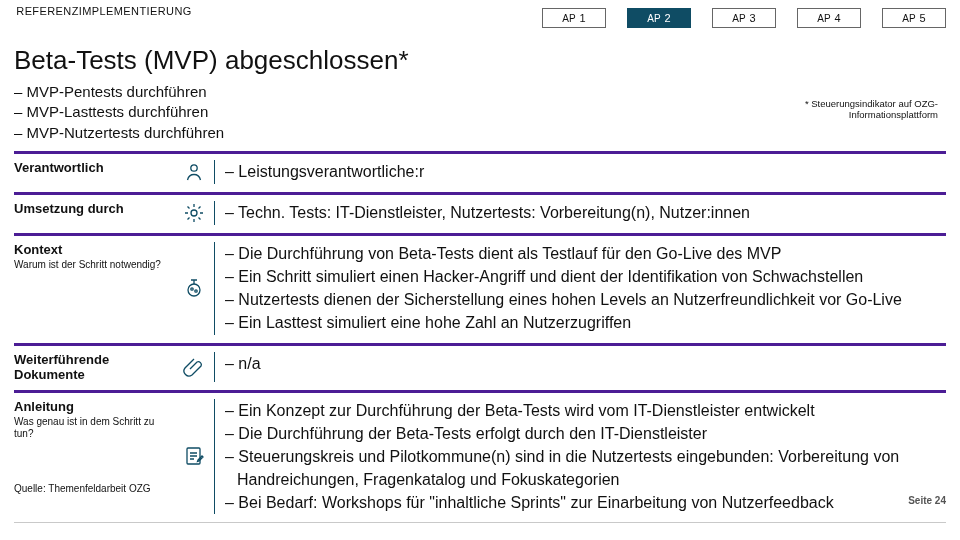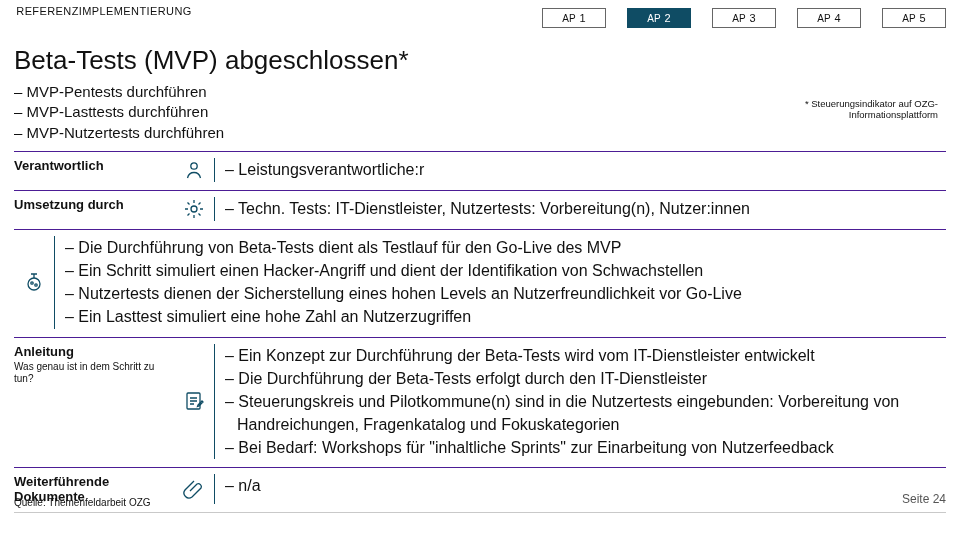--- a/index.html
+++ b/index.html
@@ -10,33 +10,33 @@
   .tabs { display:flex; gap:21px; margin-top:2px; }
   .tab { border:1px solid #666; width:64px; height:20px; display:flex; align-items:center; justify-content:center; font-size:11px; }
   .tab .ap { font-size:10px; margin-right:4px; }
   .tab.active { background:#0f4c64; color:#fff; border-color:#0f4c64; }
   .title { font-size:26px; font-weight:400; margin-top:17px; }
   .bullets { margin-top:6px; }
   .bullets .b { font-size:15px; line-height:1.35; }
   .bullets .b::before { content:"–  "; }
   .note { position:absolute; right:22px; top:98px; font-size:9.5px; line-height:1.2; width:190px;text-align:right; }
   .rows { margin-top:8px; }
-  .row { display:flex; border-top:1px solid #4c1d95; padding:6px 0 8px 0; }
+  .row { display:flex; border-top:3px solid #4c1d95; padding:6px 0 8px 0; }
   .row:last-child { border-bottom:1px solid #c9c9c9; }
   .lcol { width:160px; flex:0 0 160px; display:flex; flex-direction:column; justify-content:flex-start; }
   .lcol .lbl { font-size:13px; font-weight:700; }
   .lcol .sub { font-size:10px; line-height:1.2; margin-top:2px; color:#111; }
   .iconcell { width:40px; flex:0 0 40px; display:flex; align-items:center; justify-content:center; }
   .iconcell svg { stroke:#0f4c64; fill:none; stroke-width:1.3; }
   .vbar { width:1px; background:#0f4c64; flex:0 0 1px; align-self:stretch; margin-right:10px; }
   .rcol { flex:1; }
   .rcol .line { font-size:16px; line-height:1.45; padding-left:12px; text-indent:-12px; }
   .rcol .line::before { content:"–  "; }
-  .footer-src { position:absolute; left:14px; bottom:8px; font-size:10px;text-align:right; }
-  .footer-page { position:absolute; right:14px; bottom:10px; font-size:12px; color:#555; }
+  .footer-src { position:absolute; left:14px; bottom:22px; font-size:10px;text-align:right; }
+  .footer-page { position:absolute; right:14px; bottom:10px; font-size:10px; color:#555;font-weight:bold; }
 </style>
 </head>
 <body>
 <div class="page">
 
   <div class="header-row">
     <div class="brand">REFERENZIMPLEMENTIERUNG</div>
     <div class="tabs">
       <div class="tab">
           <span class="ap">AP</span>
@@ -99,34 +99,53 @@
             <path d="M12 3v3M12 18v3M3 12h3M18 12h3M5.5 5.5l2 2M16.5 16.5l2 2M18.5 5.5l-2 2M7.5 16.5l-2 2"></path>
           </svg>
       </div>
       <div class="vbar"></div>
       <div class="rcol">
         <div class="line">Techn. Tests: IT-Dienstleister, Nutzertests: Vorbereitung(n), Nutzer:innen</div>
       </div>
     </div>
 
     <div class="row">
+      <div class="lcol">
+        <div class="lbl">Kontext</div>
+        <div class="sub">Warum ist der Schritt notwendig?</div>
+      </div>
       <div class="iconcell">
         <svg width="24" height="24" viewBox="0 0 24 24">
             <circle cx="12" cy="14" r="6"></circle>
             <circle cx="10" cy="13" r="1.2"></circle>
             <circle cx="14" cy="15" r="1.2"></circle>
             <path d="M12 8V4M9 4h6"></path>
           </svg>
       </div>
       <div class="vbar"></div>
       <div class="rcol">
         <div class="line">Die Durchführung von Beta-Tests dient als Testlauf für den Go-Live des MVP</div>
         <div class="line">Ein Schritt simuliert einen Hacker-Angriff und dient der Identifikation von Schwachstellen</div>
         <div class="line">Nutzertests dienen der Sicherstellung eines hohen Levels an Nutzerfreundlichkeit vor Go-Live</div>
         <div class="line">Ein Lasttest simuliert eine hohe Zahl an Nutzerzugriffen</div>
+      </div>
+    </div>
+
+    <div class="row">
+      <div class="lcol">
+          <div class="lbl">Weiterführende Dokumente</div>
+        </div>
+      <div class="iconcell">
+        <svg width="24" height="24" viewBox="0 0 24 24">
+            <path d="M8 14l7-7a3 3 0 014 4l-9 9a5 5 0 01-7-7l9-9"></path>
+          </svg>
+      </div>
+      <div class="vbar"></div>
+      <div class="rcol">
+        <div class="line">n/a</div>
       </div>
     </div>
 
     <div class="row">
       <div class="lcol">
         <div class="lbl">Anleitung</div>
         <div class="sub">Was genau ist in dem Schritt zu tun?</div>
       </div>
       <div class="iconcell">
         <svg width="24" height="24" viewBox="0 0 24 24">
@@ -137,32 +156,17 @@
       </div>
       <div class="vbar"></div>
       <div class="rcol">
         <div class="line">Ein Konzept zur Durchführung der Beta-Tests wird vom IT-Dienstleister entwickelt</div>
         <div class="line">Die Durchführung der Beta-Tests erfolgt durch den IT-Dienstleister</div>
         <div class="line">Steuerungskreis und Pilotkommune(n) sind in die Nutzertests eingebunden: Vorbereitung von Handreichungen, Fragenkatalog und Fokuskategorien</div>
         <div class="line">Bei Bedarf: Workshops für "inhaltliche Sprints" zur Einarbeitung von Nutzerfeedback</div>
       </div>
     </div>
 
-    <div class="row">
-      <div class="lcol">
-          <div class="lbl">Weiterführende Dokumente</div>
-        </div>
-      <div class="iconcell">
-        <svg width="24" height="24" viewBox="0 0 24 24">
-            <path d="M8 14l7-7a3 3 0 014 4l-9 9a5 5 0 01-7-7l9-9"></path>
-          </svg>
-      </div>
-      <div class="vbar"></div>
-      <div class="rcol">
-        <div class="line">n/a</div>
-      </div>
-    </div>
-
   </div>
 
   <div class="footer-src">Quelle: Themenfeldarbeit OZG</div>
   <div class="footer-page">Seite 24</div>
 </div>
 
 </body></html>

